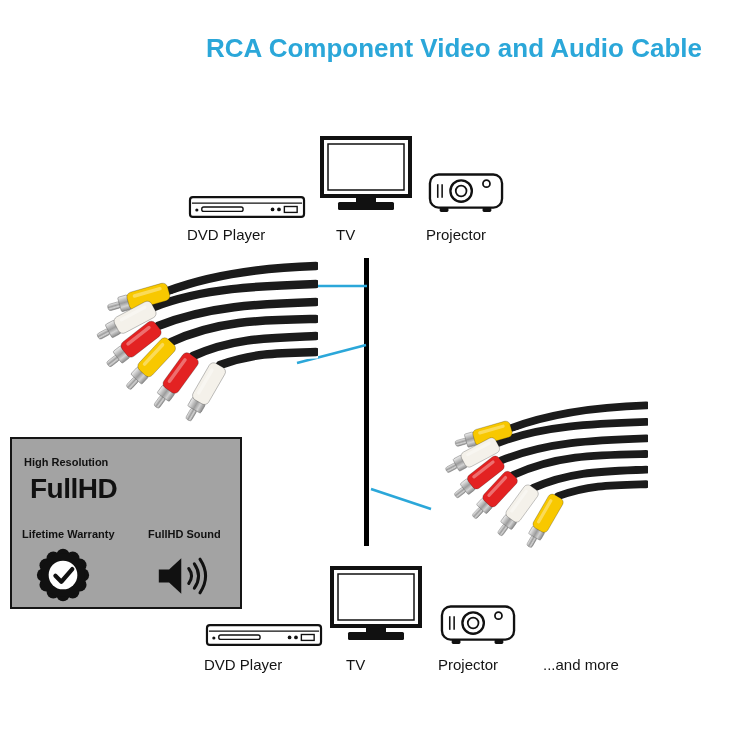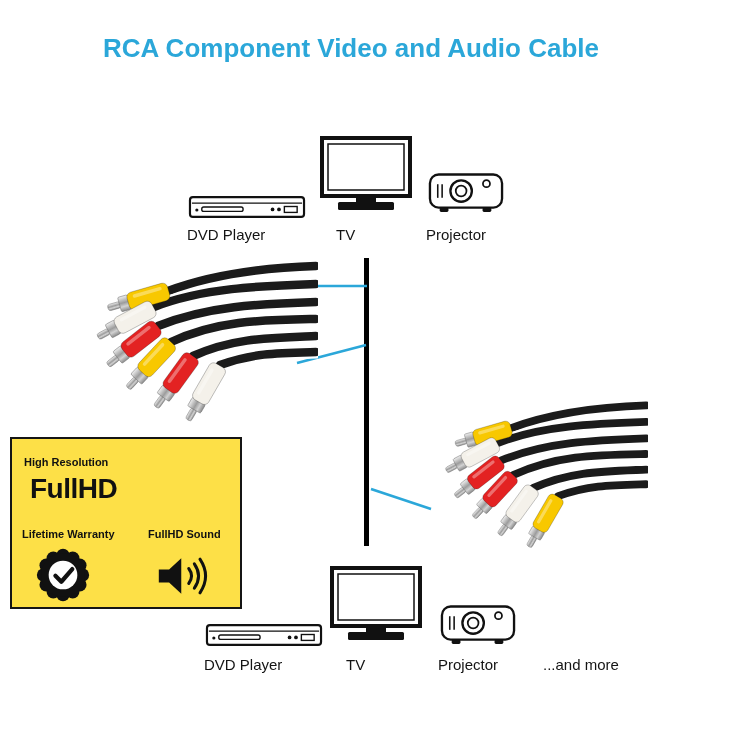--- a/index.html
+++ b/index.html
@@ -8,27 +8,27 @@
     --connector-yellow:#F8C800;
     --connector-red:#E32222;
     --connector-white:#F4F1EA;
     --cable-black:#1B1B1B;
   }
   *{margin:0;padding:0;box-sizing:border-box;}
   html,body{background:#ffffff;}
   body{width:750px;height:750px;font-family:"Liberation Sans",sans-serif;color:var(--text-dark);}
   .canvas{position:relative;width:750px;height:750px;background:#fff;overflow:hidden;}
   .abs{position:absolute;}
-  .title{top:33px;left:0;width:702px;text-align:center;font-size:26px;font-weight:bold;color:var(--accent-blue);}
+  .title{top:33px;left:0;width:702px;text-align:right;font-size:26px;font-weight:bold;color:var(--accent-blue);}
   .subtitle{top:69px;left:35px;width:680px;text-align:center;font-size:16.5px;line-height:1.42;color:var(--text-dark);}
   .dev-label{font-size:15px;color:var(--text-dark);text-align:left;}
   .vline{left:364px;top:258px;width:5px;height:288px;background:#000;}
   .overlay{left:0;top:0;width:750px;height:750px;pointer-events:none;}
   .blue-line{stroke:var(--accent-blue);stroke-width:2.6;}
-  .feature-box{left:10px;top:437px;width:232px;height:172px;border:2px solid #151515;background:#fde047;}
+  .feature-box{left:10px;top:437px;width:232px;height:172px;border:2px solid #151515;background:#a3a3a3;}
   .fb-small{position:absolute;font-size:11px;font-weight:bold;color:#111;}
   .fb-logo{position:absolute;left:18px;top:34px;font-size:28px;font-weight:800;letter-spacing:-0.5px;color:#111;}
   .cable-halo{fill:none;stroke:#ffffff;stroke-width:13;stroke-linecap:round;}
   .cable-core{fill:none;stroke:var(--cable-black);stroke-width:8.5;stroke-linecap:round;}
   .c-yellow{color:var(--connector-yellow);}
   .c-red{color:var(--connector-red);}
   .c-white{color:var(--connector-white);}
 </style>
 </head>
 <body>

